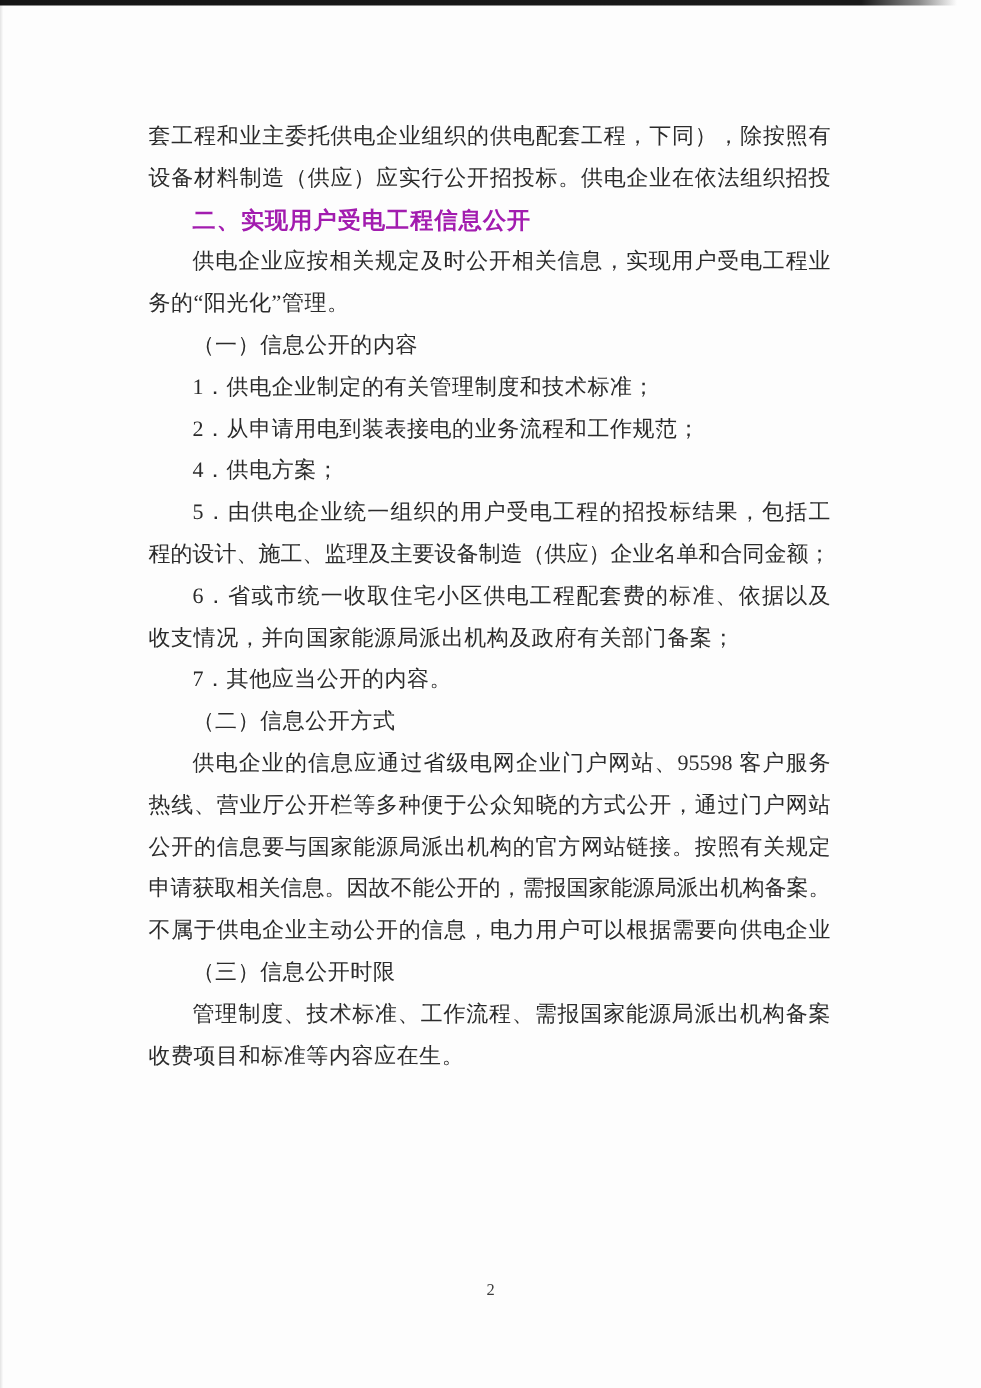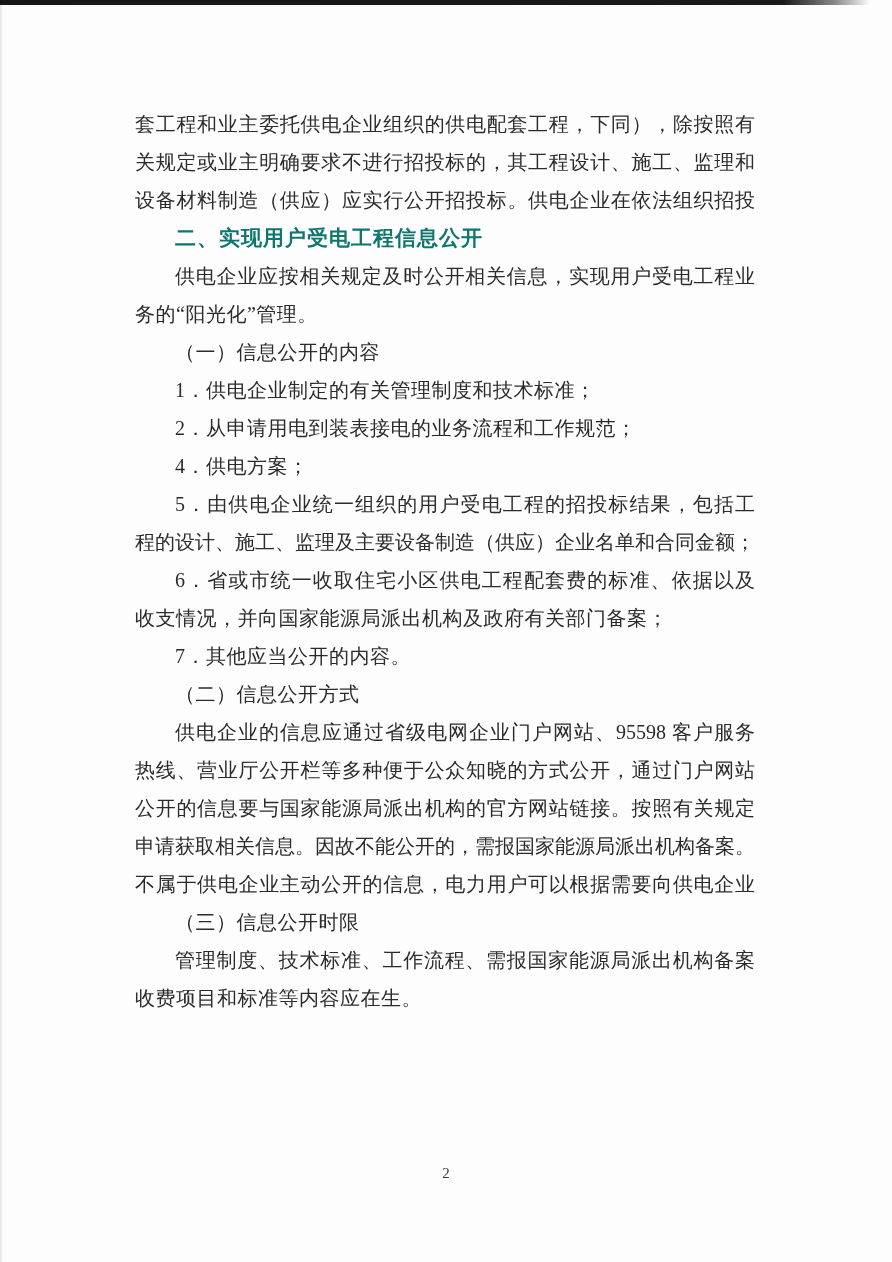--- a/index.html
+++ b/index.html
@@ -51,21 +51,21 @@
     text-align-last: justify;
     letter-spacing: 0;
     font-family: Liberation Serif, serif;
   }
   .line.indent {
     padding-left: 40px;
   }
   .line.heading {
     font-weight: 700;
     font-size: 21px;
-    color: #0f766e;
+    color: #a21caf;
     letter-spacing: 1px;
   }
   .page-number {
     position: absolute;
     top: 1158px;
     left: 0;
     width: 892px;
     height: 30px;
     line-height: 30px;
     text-align: center;
@@ -74,21 +74,20 @@
   }
 </style>
 </head>
 <body>
 
 <div class="scan-top-edge"></div>
 <div class="scan-left-shade"></div>
 
 <main class="content">
     <div class="line fill">套工程和业主委托供电企业组织的供电配套工程，下同），除按照有</div>
-    <div class="line fill">关规定或业主明确要求不进行招投标的，其工程设计、施工、监理和</div>
     <div class="line fill">设备材料制造（供应）应实行公开招投标。供电企业在依法组织招投</div>
     <div class="line indent heading">二、实现用户受电工程信息公开</div>
     <div class="line fill indent">供电企业应按相关规定及时公开相关信息，实现用户受电工程业</div>
     <div class="line">务的“阳光化”管理。</div>
     <div class="line indent">（一）信息公开的内容</div>
     <div class="line indent">1．供电企业制定的有关管理制度和技术标准；</div>
     <div class="line indent">2．从申请用电到装表接电的业务流程和工作规范；</div>
     <div class="line indent">4．供电方案；</div>
     <div class="line fill indent">5．由供电企业统一组织的用户受电工程的招投标结果，包括工</div>
     <div class="line fill">程的设计、施工、监理及主要设备制造（供应）企业名单和合同金额；</div>

